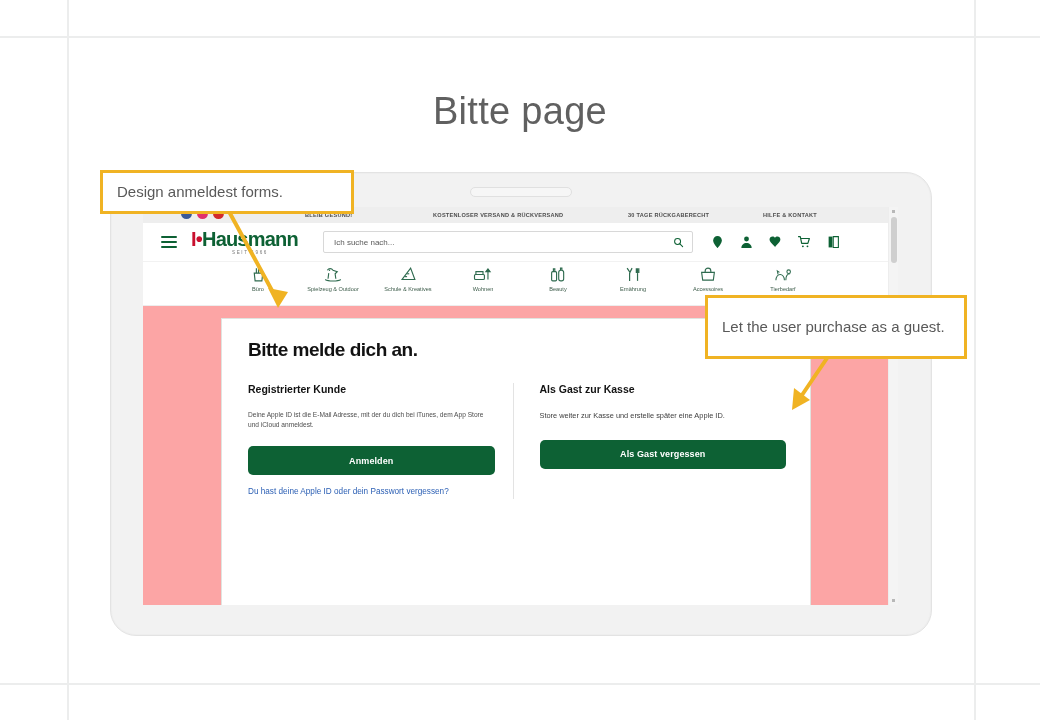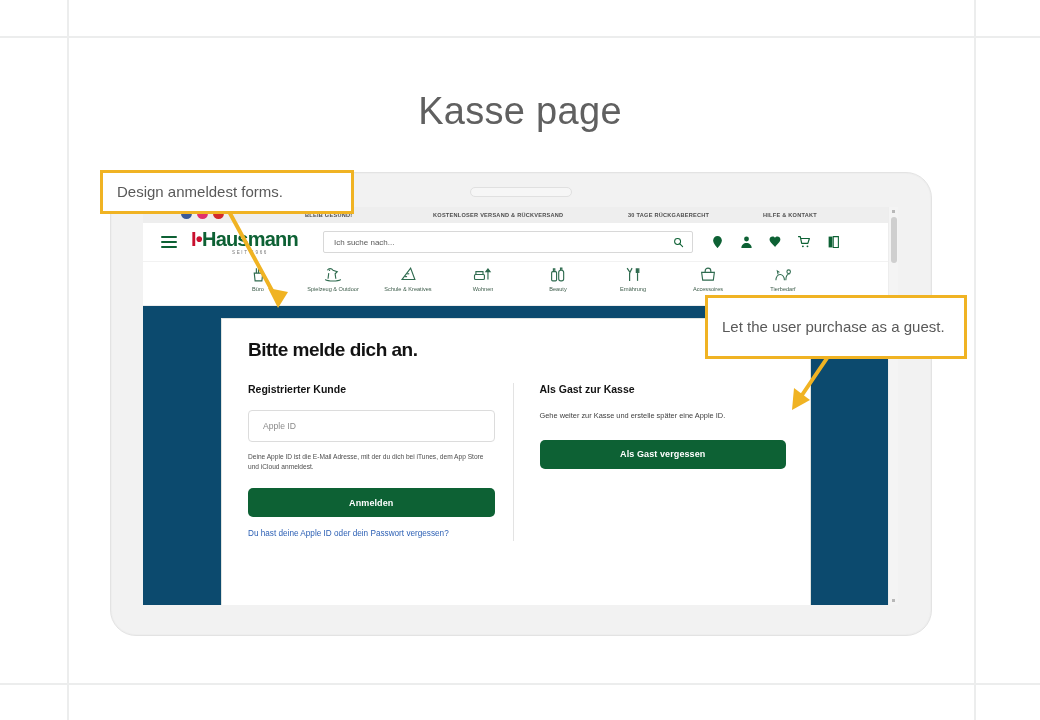--- a/index.html
+++ b/index.html
@@ -121,21 +121,21 @@
     gap:13px;padding-top:3px;
     border-bottom:1px solid #ededed;
   }
   .cat{width:62px;text-align:center;cursor:pointer;}
   .cat-icon{height:19px;display:flex;align-items:center;justify-content:center;}
   .cat-icon svg{display:block;}
   .cat-label{font-size:5.6px;color:#3d5c4a;margin-top:2px;white-space:nowrap;}
 
   
   #site-body{
-    background:#0c4a6e;
+    background:#fca5a5;
     height:304px;padding:12px 0 0 0;
     position:relative;
   }
   #login-card{
     position:absolute;left:78px;top:12px;
     width:590px;height:288px;
     background:#ffffff;
     border:1px solid #e0e4e0;
     padding:20px 24px 0 26px;
     box-sizing:border-box;
@@ -194,21 +194,21 @@
   #arrow-right{left:780px;top:330px;}
 </style>
 </head>
 <body>
 
 <div class="guide guide-v" id="guide-v-left"></div>
 <div class="guide guide-v" id="guide-v-right"></div>
 <div class="guide guide-h" id="guide-h-top"></div>
 <div class="guide guide-h" id="guide-h-bottom"></div>
 
-<div id="slide-title">Kasse page</div>
+<div id="slide-title">Bitte page</div>
 
 <div id="tablet">
   <div id="tablet-speaker"></div>
 
   <div id="tablet-screen">
 
     <div id="utility-bar">
       <div id="social-icons">
         <span class="social fb"></span>
         <span class="social ig"></span>
@@ -353,34 +353,31 @@
 
     <div id="site-body">
       <div id="login-card">
         <h1 id="login-heading">Bitte melde dich an.</h1>
 
         <div id="login-columns">
 
           <div id="col-registered">
             <div class="col-title">Registrierter Kunde</div>
 
-            <div class="field">
-              <input type="text" placeholder="Apple ID" style="">
-            </div>
 
             <p id="login-hint">Deine Apple ID ist die E-Mail Adresse, mit der du dich bei iTunes, dem App Store und iCloud anmeldest.</p>
 
             <button class="btn-green">Anmelden</button>
 
             <a id="forgot-link" href="#">Du hast deine Apple ID oder dein Passwort vergessen?</a>
           </div>
 
           <div id="col-guest">
             <div class="col-title">Als Gast zur Kasse</div>
-            <p id="guest-desc">Gehe weiter zur Kasse und erstelle später eine Apple ID.</p>
+            <p id="guest-desc">Store weiter zur Kasse und erstelle später eine Apple ID.</p>
             <button class="btn-green">Als Gast vergessen</button>
           </div>
 
         </div>
       </div>
     </div>
 
     <div id="browser-scrollbar">
       <span class="arrow up"></span>
       <div id="scrollbar-thumb"></div>

